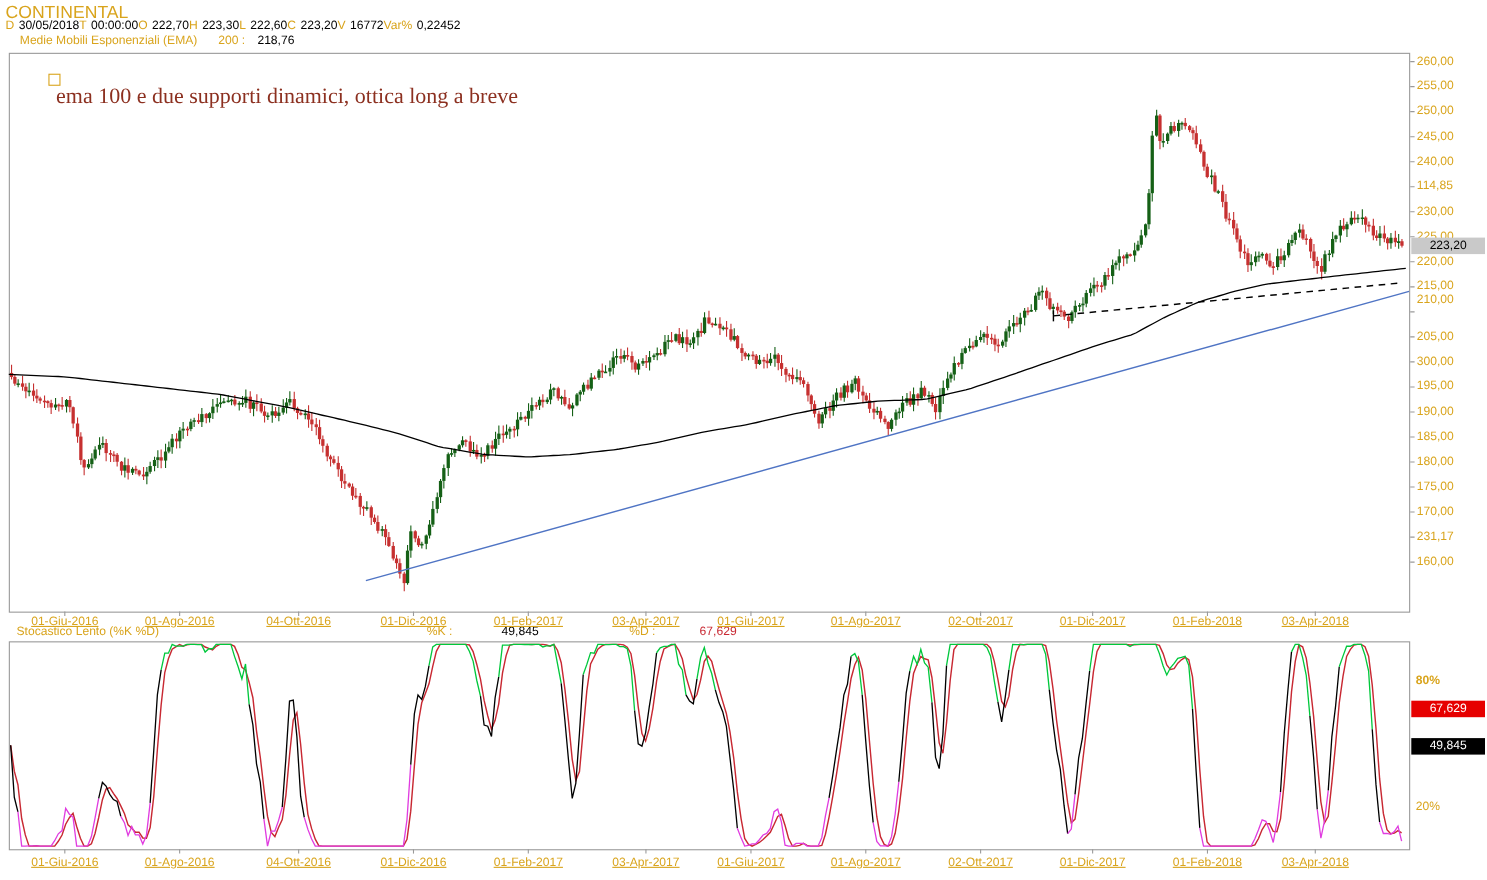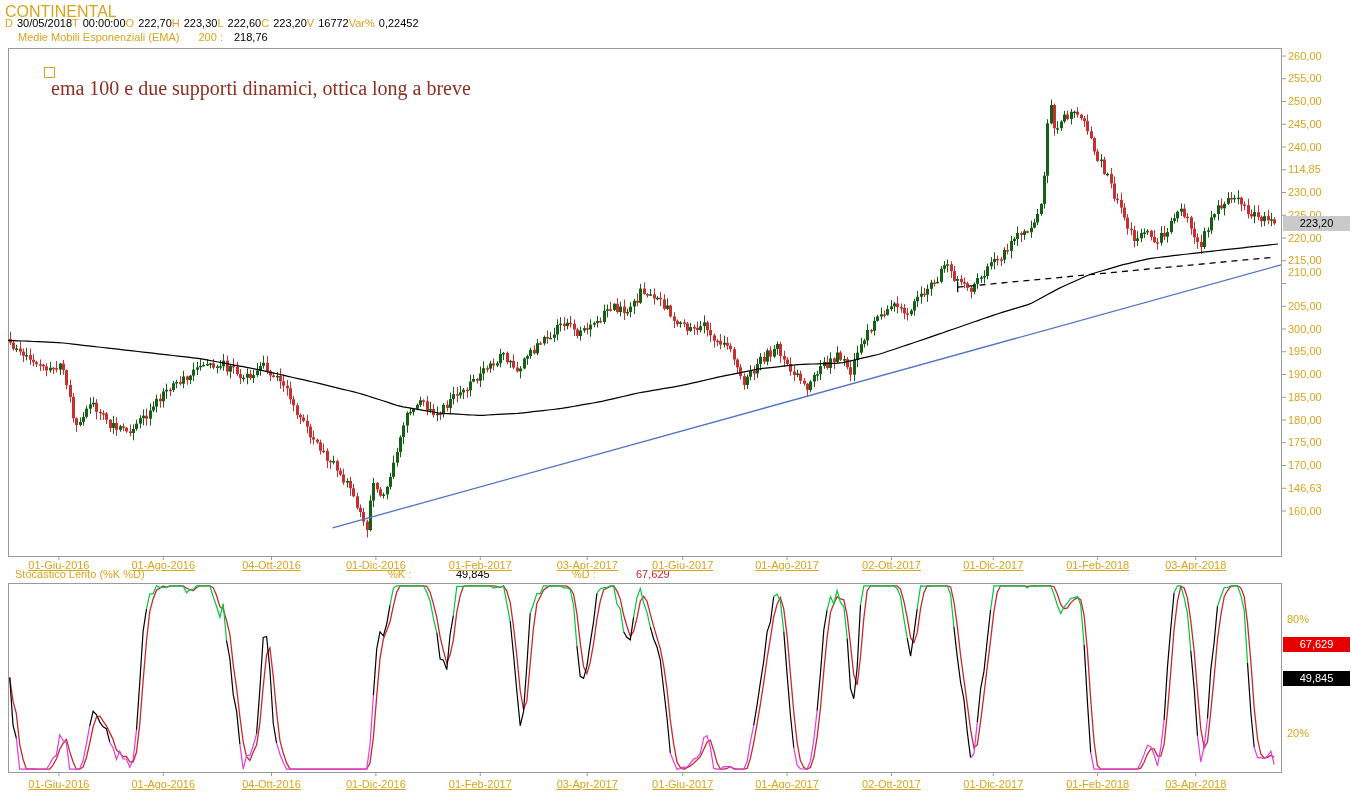--- a/index.html
+++ b/index.html
@@ -49,21 +49,21 @@
   <span class="orange" style="left:388px;">%K :</span>
   <span class="blk" style="left:456px;">49,845</span>
   <span class="orange" style="left:572px;">%D :</span>
   <span style="left:636px;color:#C82832;">67,629</span>
 </div>
 
 <div class="val-badge" id="last-price-badge">223,20</div>
 <div class="val-badge" id="d-value-badge">67,629</div>
 <div class="val-badge" id="k-value-badge">49,845</div>
 
-<div class="axis-label" style="left:1287px;top:613px;">80%</div>
+<div class="axis-label" style="left:1287px;top:613px;font-weight:bold;">80%</div>
 <div class="axis-label" style="left:1287px;top:727px;">20%</div>
 
 <svg id="overlay" width="1352" height="800" xmlns="http://www.w3.org/2000/svg">
     <line x1="1282" y1="56" x2="1286" y2="56" stroke="#9a9a9a" stroke-width="1"></line>
     <line x1="1282" y1="78.75" x2="1286" y2="78.75" stroke="#9a9a9a" stroke-width="1"></line>
     <line x1="1282" y1="101.5" x2="1286" y2="101.5" stroke="#9a9a9a" stroke-width="1"></line>
     <line x1="1282" y1="124.25" x2="1286" y2="124.25" stroke="#9a9a9a" stroke-width="1"></line>
     <line x1="1282" y1="147" x2="1286" y2="147" stroke="#9a9a9a" stroke-width="1"></line>
     <line x1="1282" y1="169.75" x2="1286" y2="169.75" stroke="#9a9a9a" stroke-width="1"></line>
     <line x1="1282" y1="192.5" x2="1286" y2="192.5" stroke="#9a9a9a" stroke-width="1"></line>
@@ -930,21 +930,21 @@
 <div class="axis-label" style="left: 1288px; top: 254.25px;">215,00</div>
 <div class="axis-label" style="left: 1288px; top: 266px;">210,00</div>
 <div class="axis-label" style="left: 1288px; top: 299.75px;">205,00</div>
 <div class="axis-label" style="left: 1288px; top: 322.5px;">300,00</div>
 <div class="axis-label" style="left: 1288px; top: 345.25px;">195,00</div>
 <div class="axis-label" style="left: 1288px; top: 368px;">190,00</div>
 <div class="axis-label" style="left: 1288px; top: 390.75px;">185,00</div>
 <div class="axis-label" style="left: 1288px; top: 413.5px;">180,00</div>
 <div class="axis-label" style="left: 1288px; top: 436.25px;">175,00</div>
 <div class="axis-label" style="left: 1288px; top: 459px;">170,00</div>
-<div class="axis-label" style="left: 1288px; top: 481.75px;">146,63</div>
+<div class="axis-label" style="left: 1288px; top: 481.75px;">231,17</div>
 <div class="axis-label" style="left: 1288px; top: 504.5px;">160,00</div>
 <div class="date-label" style="left: 23.92px; top: 559px;">01-Giu-2016</div>
 <div class="date-label" style="left: 23.92px; top: 778px;">01-Giu-2016</div>
 <div class="date-label" style="left: 128.306px; top: 559px;">01-Ago-2016</div>
 <div class="date-label" style="left: 128.306px; top: 778px;">01-Ago-2016</div>
 <div class="date-label" style="left: 236.511px; top: 559px;">04-Ott-2016</div>
 <div class="date-label" style="left: 236.511px; top: 778px;">04-Ott-2016</div>
 <div class="date-label" style="left: 340.897px; top: 559px;">01-Dic-2016</div>
 <div class="date-label" style="left: 340.897px; top: 778px;">01-Dic-2016</div>
 <div class="date-label" style="left: 445.283px; top: 559px;">01-Feb-2017</div>

